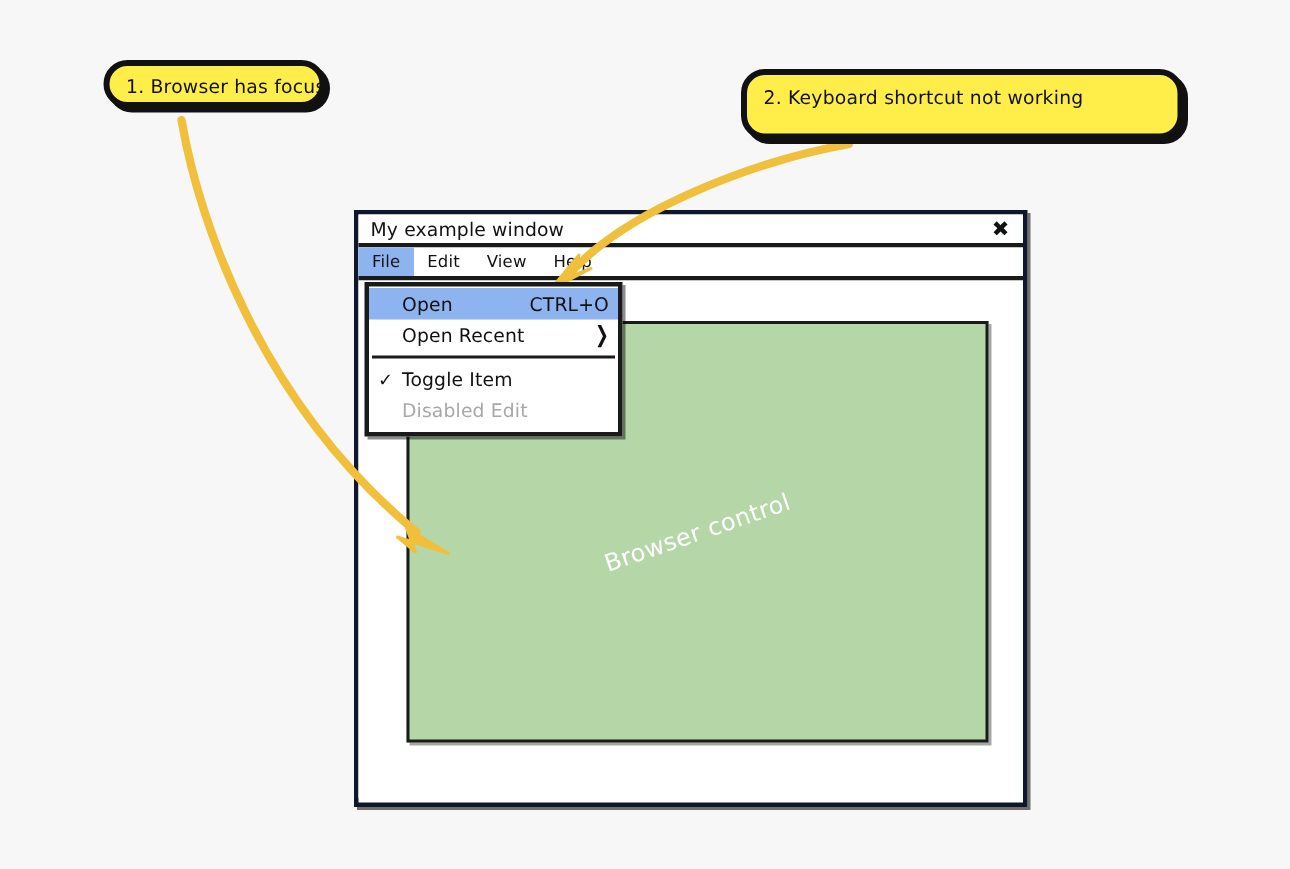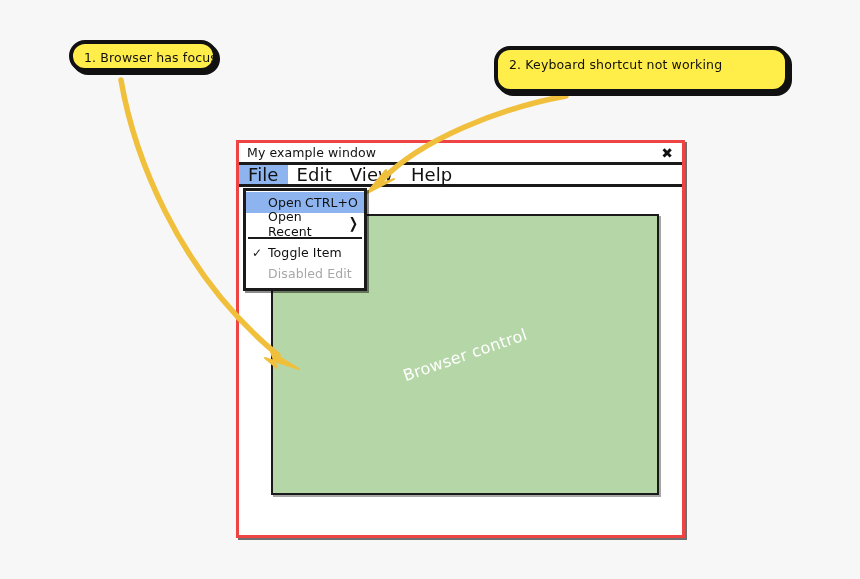--- a/index.html
+++ b/index.html
@@ -71,21 +71,21 @@
   }
 
   
   #app-window {
     position: absolute;
     left: 236px;
     top: 140px;
     width: 449px;
     height: 398px;
     background: #ffffff;
-    border: 3px solid #ef4444;
+    border: 3px solid #0f172a;
     box-sizing: border-box;
     z-index: 20;
     box-shadow: 2px 2px 0 rgba(0,0,0,0.55);
   }
 
   #title-bar {
     position: relative;
     height: 22px;
     border-bottom: 3px solid #1a1a1a;
     display: flex;
@@ -122,21 +122,21 @@
     border-bottom: 3px solid #1a1a1a;
     background: #ffffff;
     display: flex;
     align-items: stretch;
     box-sizing: border-box;
   }
   .menu-bar-item {
     display: flex;
     align-items: center;
     padding: 0 9px;
-    font-size: 18px;
+    font-size: 11px;
     color: #111111;
     cursor: pointer;
     letter-spacing: 0.1px;
   }
   .menu-bar-item.active {
     background: #8db4ef;
   }
 
   #window-body {
     position: relative;
@@ -165,21 +165,21 @@
     font-size: 16px;
     letter-spacing: 0.3px;
     white-space: nowrap;
   }
 
   
   #file-dropdown {
     position: absolute;
     left: 243px;
     top: 188px;
-    width: 124px;
+    width: 172px;
     background: #ffffff;
     border: 3px solid #1a1a1a;
     box-sizing: border-box;
     z-index: 50;
     padding: 1px 0 4px 0;
     box-shadow: 2px 2px 0 rgba(0,0,0,0.45);
   }
   .menu-row {
     position: relative;
     height: 21px;

